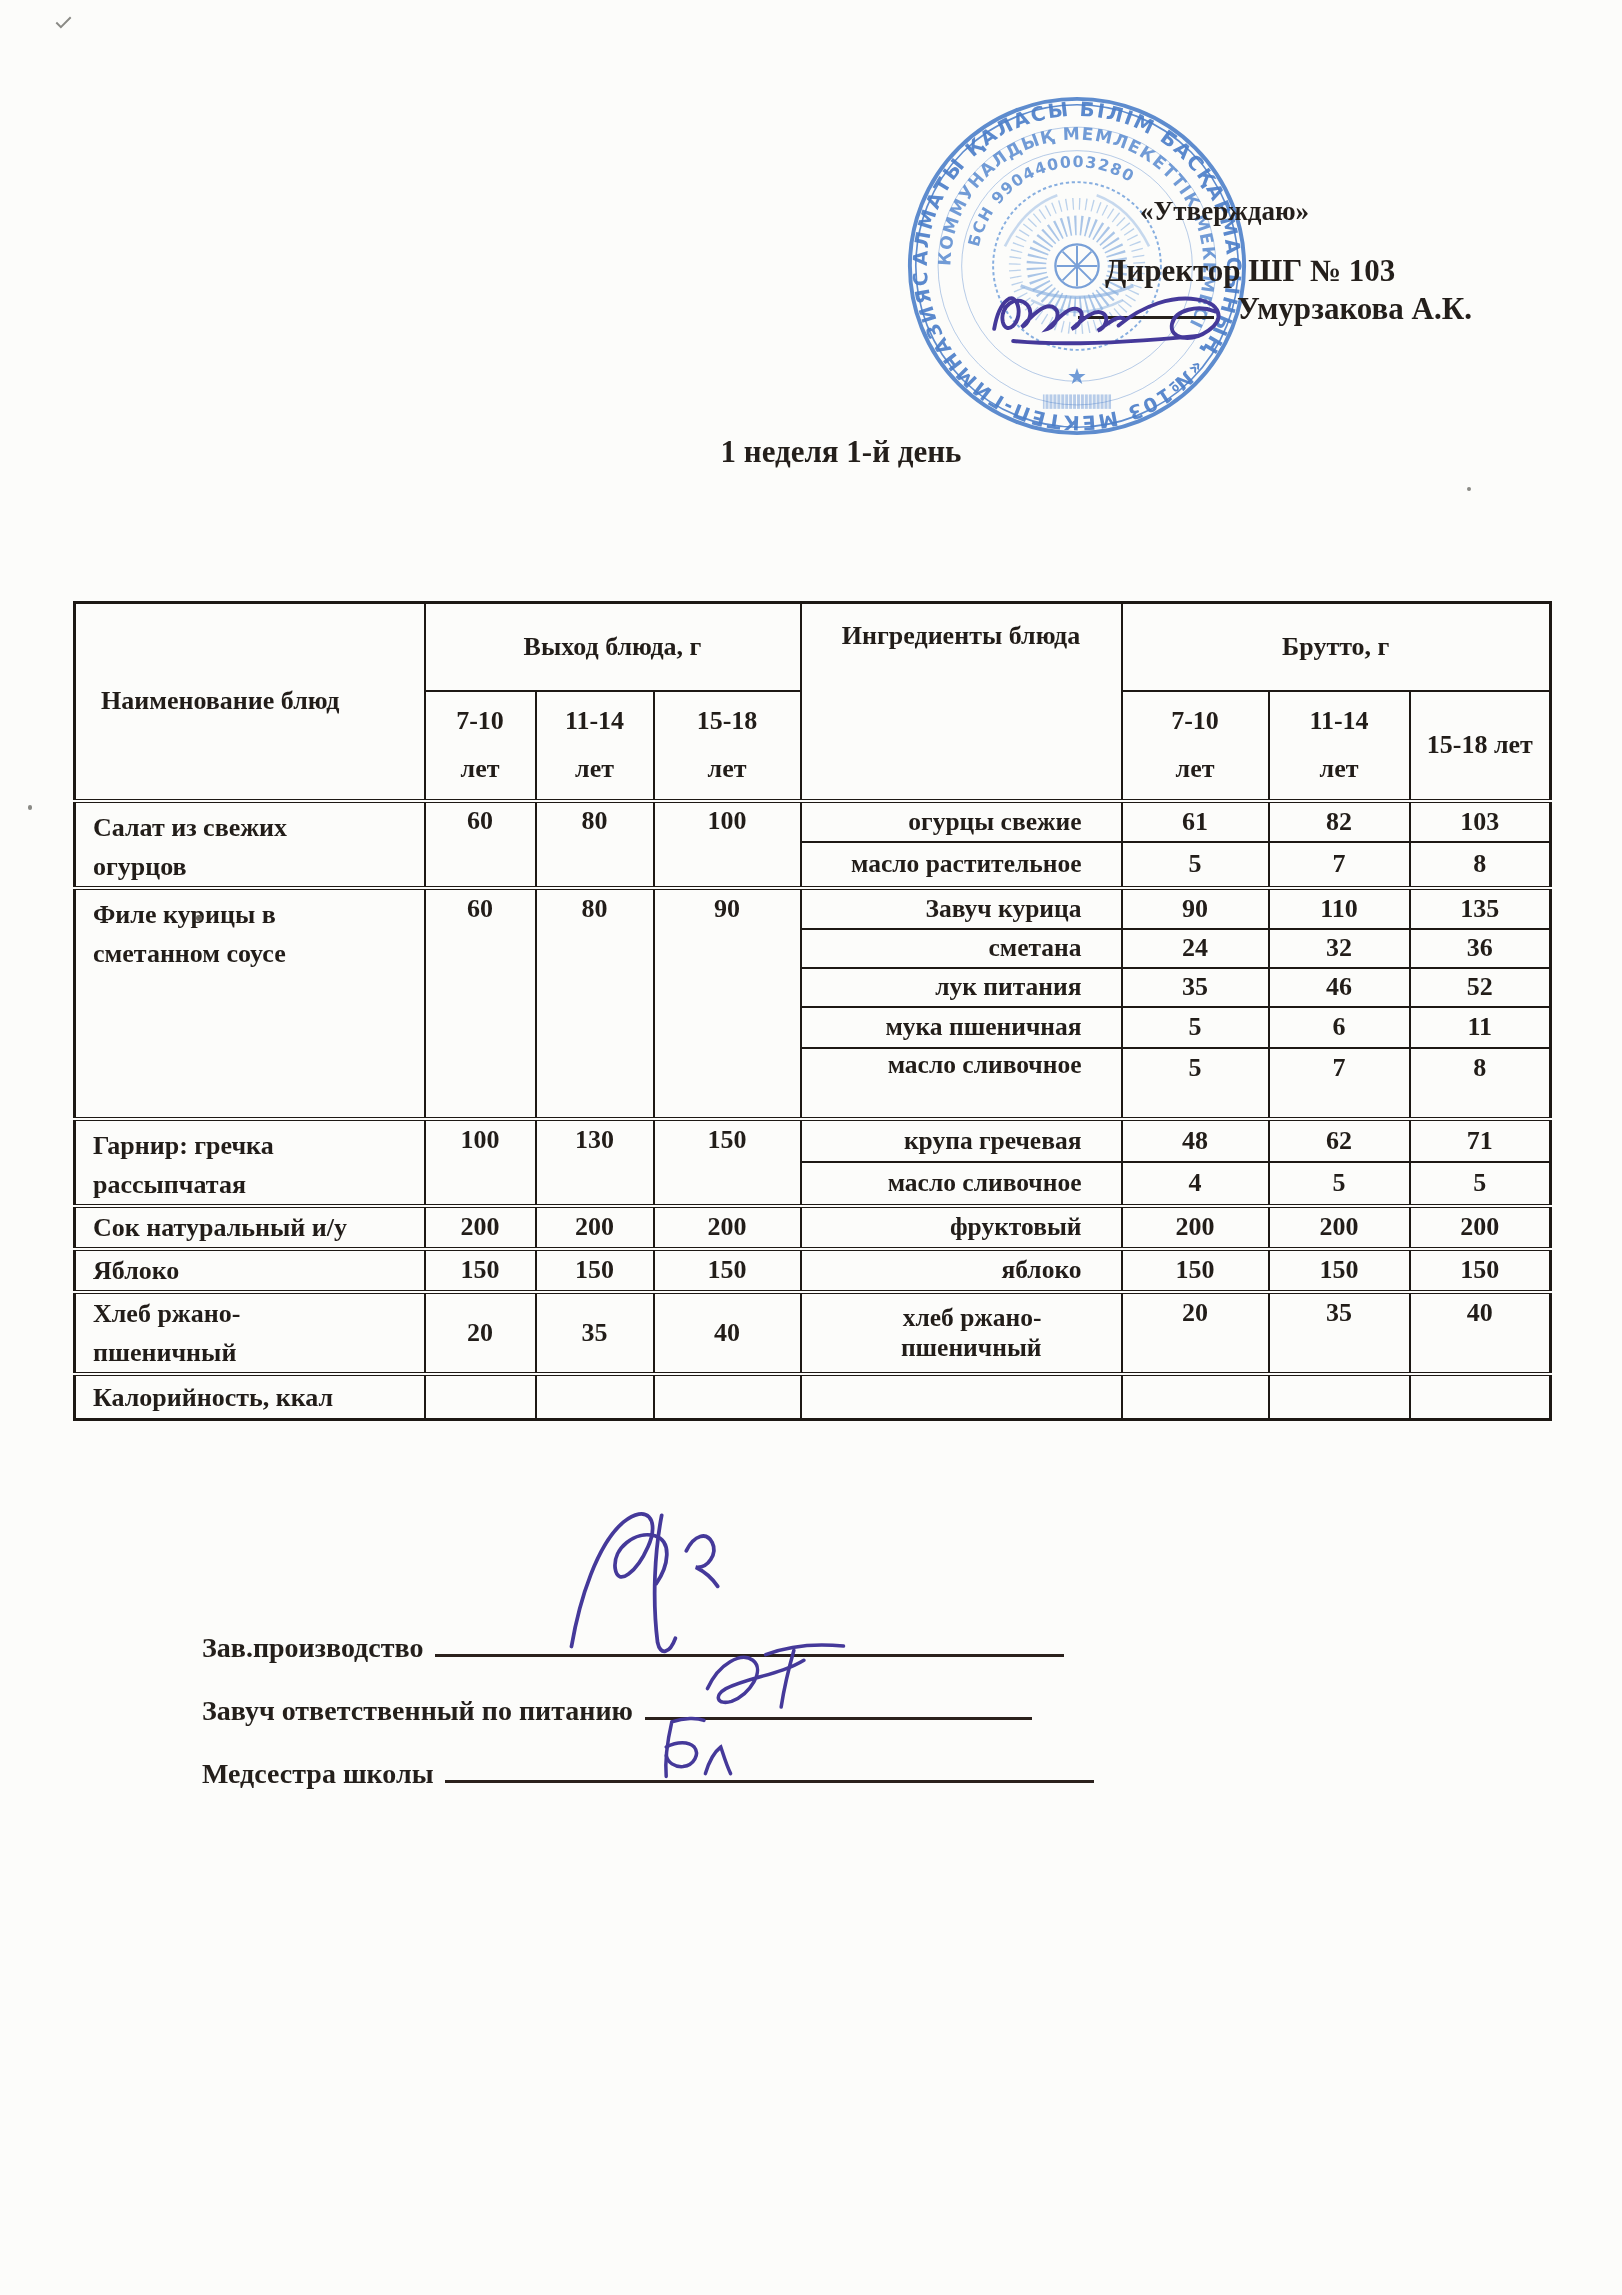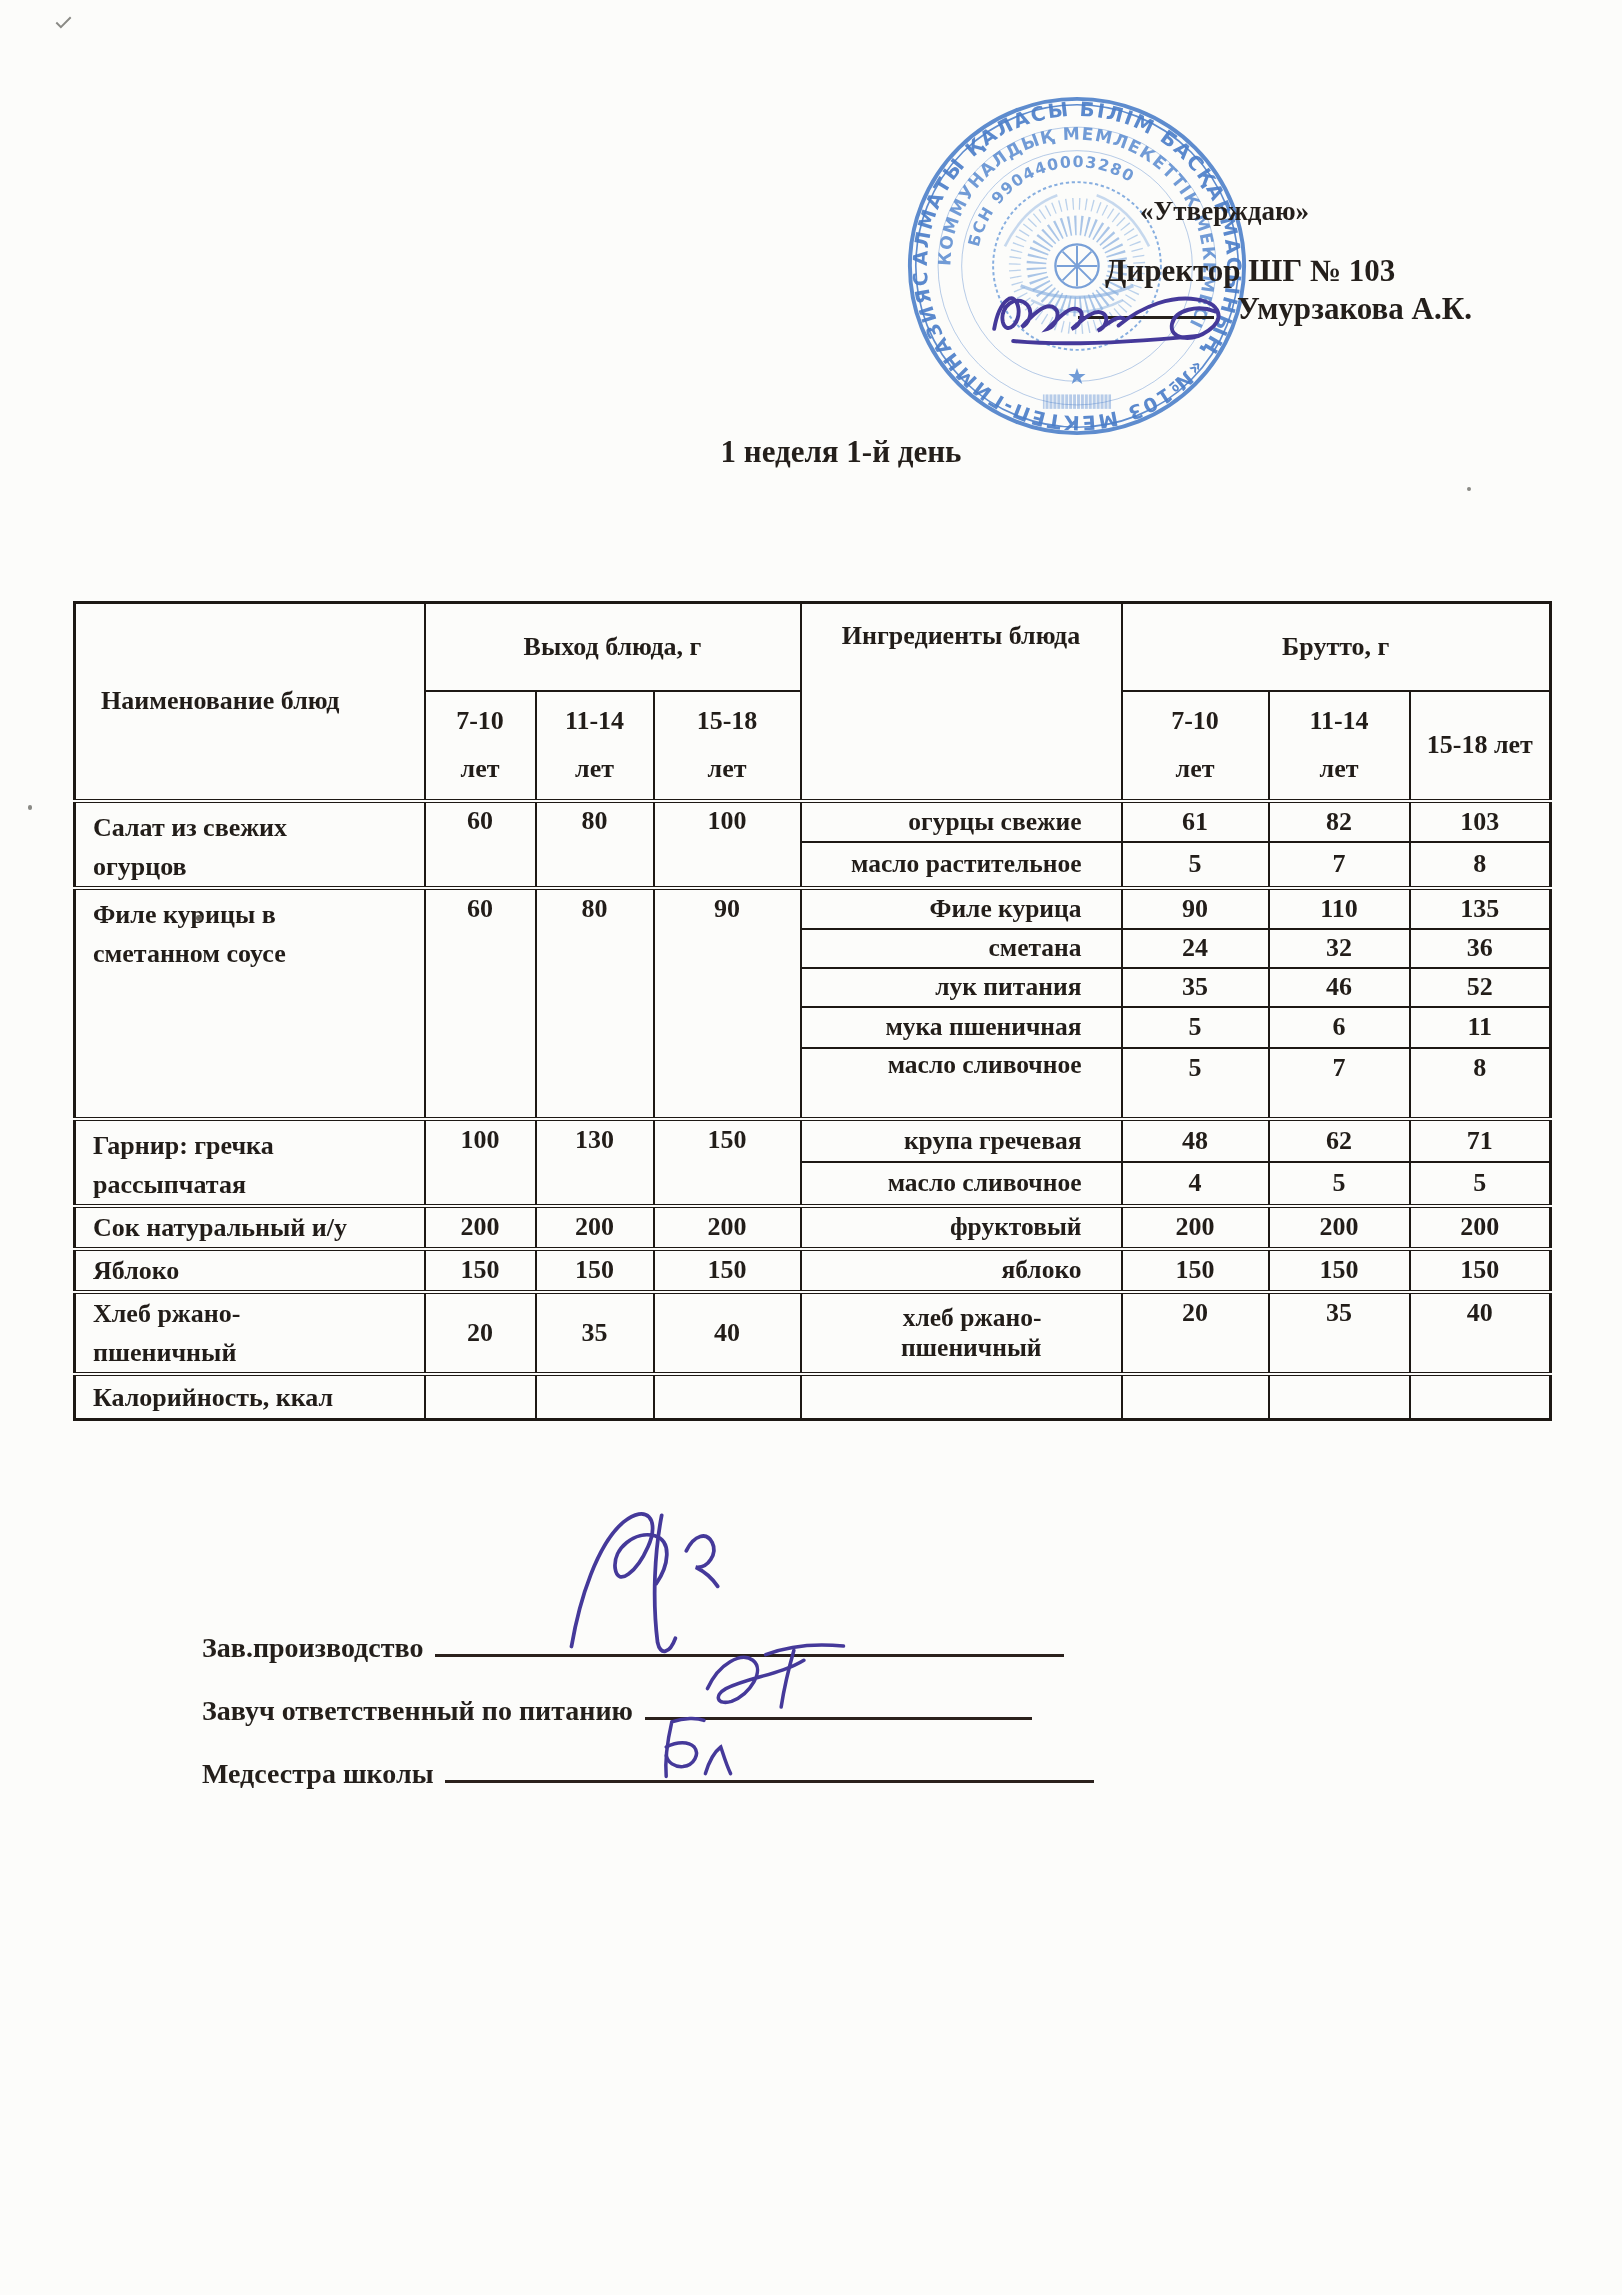--- a/index.html
+++ b/index.html
@@ -168,21 +168,21 @@
         <td class="num">5</td>
         <td class="num">7</td>
         <td class="num">8</td>
       </tr>
 
       <tr class="db" style="height:41px">
         <td class="name top" rowspan="5">Филе курицы в сметанном соусе</td>
         <td class="num top" rowspan="5">60</td>
         <td class="num top" rowspan="5">80</td>
         <td class="num top" rowspan="5">90</td>
-        <td class="ing">Филе курица</td>
+        <td class="ing">Завуч курица</td>
         <td class="num">90</td>
         <td class="num">110</td>
         <td class="num">135</td>
       </tr>
       <tr class="sr" style="height:39px">
         <td class="ing">сметана</td>
         <td class="num">24</td>
         <td class="num">32</td>
         <td class="num">36</td>
       </tr>

